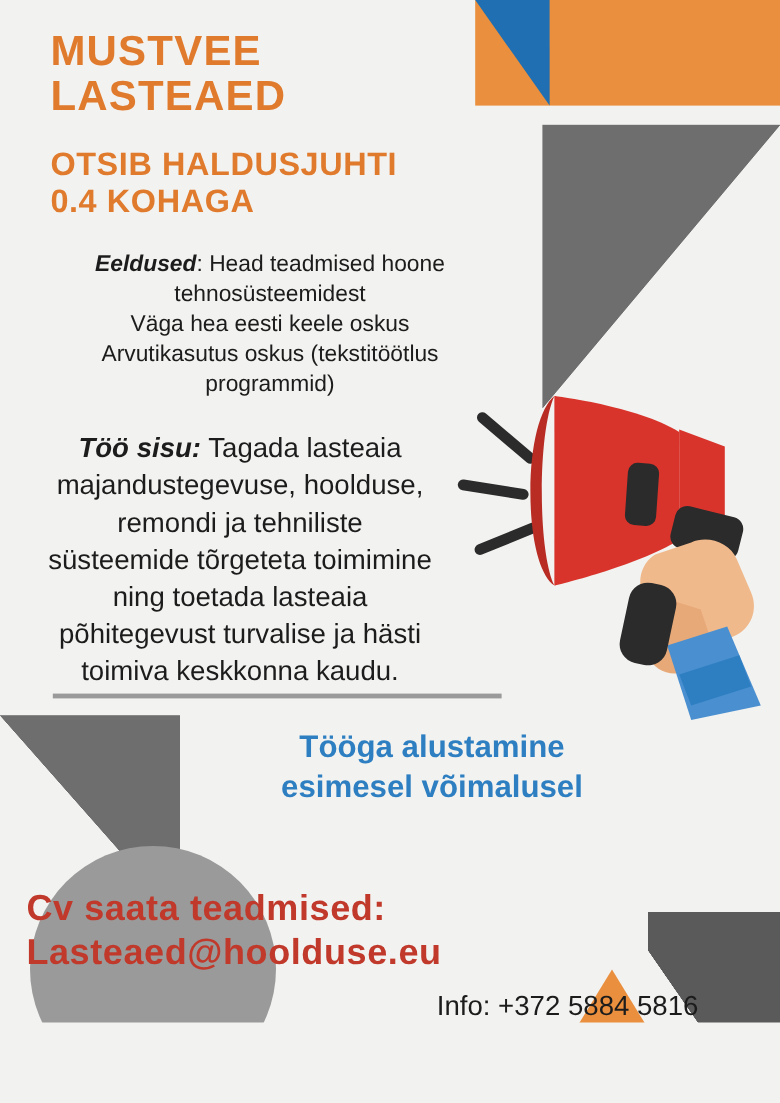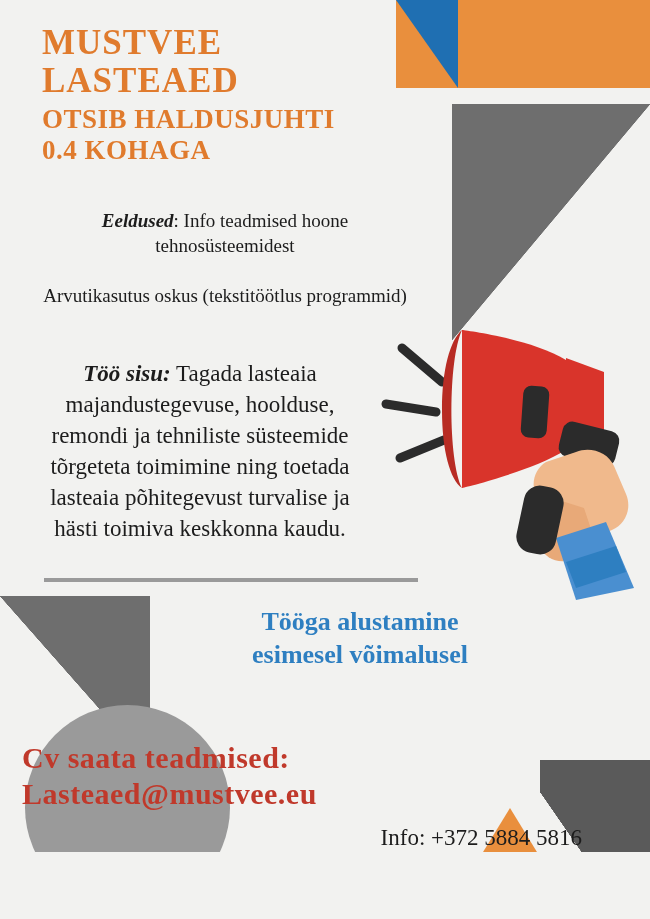--- a/index.html
+++ b/index.html
@@ -12,21 +12,20 @@
     background: #f2f2f0;
     font-family: "Liberation Sans", sans-serif;
     overflow: hidden;
   }
   .poster {
     position: relative;
     width: 650px;
     height: 852px;
     background: #f2f2f0;
     overflow: hidden;
-    font-family: Liberation Serif, serif;
   }
 
   
   .shape { position: absolute; }
 
   
   .sh-orange-top {
     top: 0; left: 396px;
     width: 254px; height: 88px;
     background: #e98f3d;
@@ -97,21 +96,21 @@
     line-height: 1.08;
     letter-spacing: 1px;
   }
   .headline .l3, .headline .l4 {
     color: #e07b2d;
     font-size: 27px;
     font-weight: bold;
     line-height: 1.15;
     letter-spacing: 0.5px;
   }
-  .headline .l3 { margin-top: 4px; }
+  .headline .l3 { margin-top: 22px; }
 
   
   .block-eeldused {
     position: absolute;
     top: 208px; left: 30px;
     width: 390px;
     text-align: center;
     color: #1c1c1c;
     font-size: 19px;
     line-height: 1.32;
@@ -196,22 +195,22 @@
   <div class="shape sh-blue-br"></div>
 
   <div class="headline">
     <div class="l1">MUSTVEE</div>
     <div class="l2">LASTEAED</div>
     <div class="l3">OTSIB HALDUSJUHTI</div>
     <div class="l4">0.4 KOHAGA</div>
   </div>
 
   <div class="block-eeldused">
-    <span class="lead">Eeldused</span><span>: Info teadmised hoone tehnosüsteemidest</span><br>
-    <br>
+    <span class="lead">Eeldused</span><span>: Head teadmised hoone tehnosüsteemidest</span><br>
+    <span>Väga hea  eesti keele oskus</span><br>
     <span>Arvutikasutus oskus (tekstitöötlus programmid)</span>
   </div>
 
   <div class="block-too">
     <span class="lead">Töö sisu:</span><span> Tagada lasteaia majandustegevuse, hoolduse, remondi ja tehniliste süsteemide tõrgeteta toimimine ning toetada lasteaia põhitegevust turvalise ja hästi toimiva keskkonna kaudu.</span>
   </div>
 
   <div class="divider"></div>
 
   <div class="megaphone">
@@ -242,17 +241,17 @@
     </svg>
   </div>
 
   <div class="subhead">
     <div>Tööga alustamine</div>
     <div>esimesel võimalusel</div>
   </div>
 
   <div class="contact">
     <div class="cv-line">Cv saata teadmised:</div>
-    <div class="cv-line">Lasteaed@mustvee.eu</div>
+    <div class="cv-line">Lasteaed@hoolduse.eu</div>
     <div class="info-line">Info: +372 5884 5816</div>
   </div>
 
 </div>
 
 </body></html>

